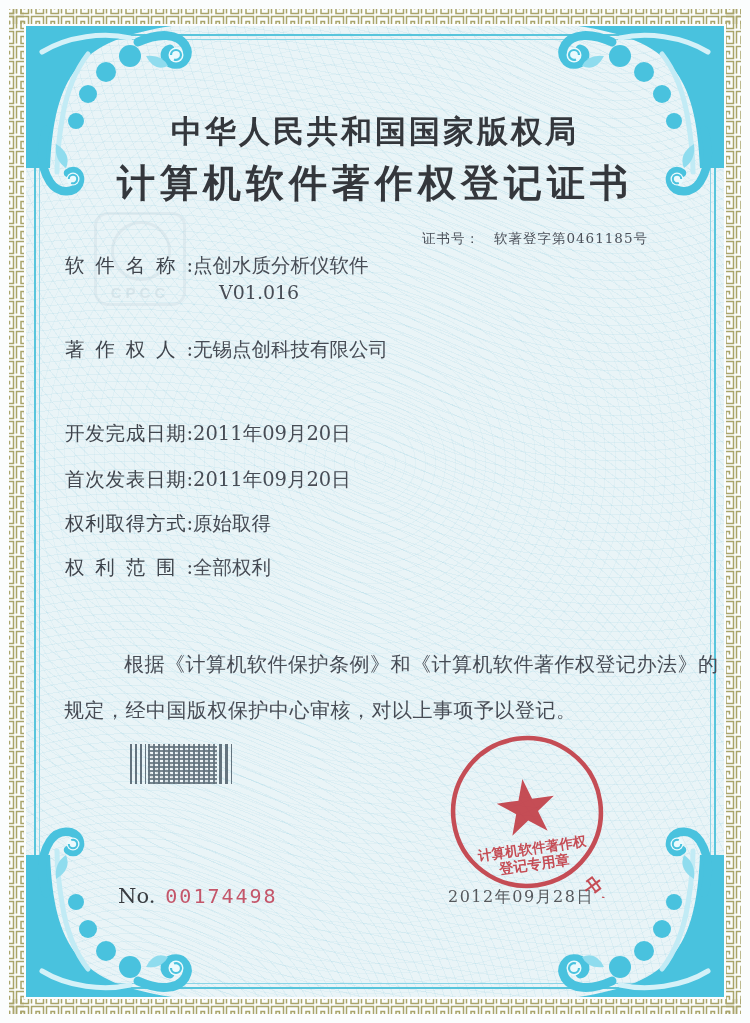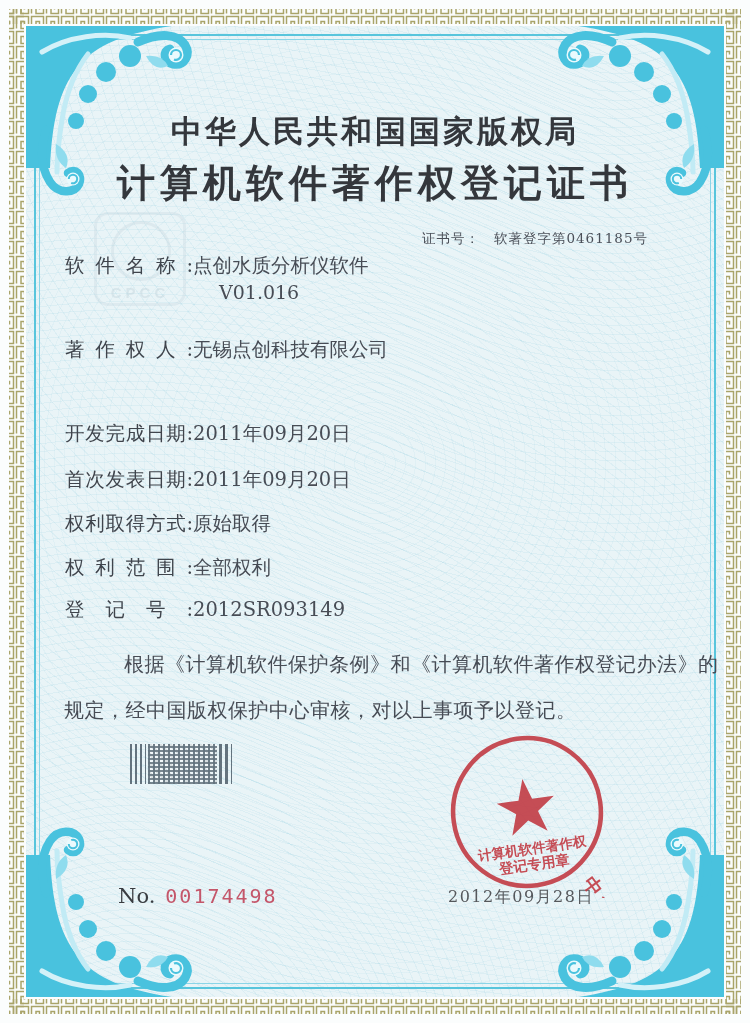--- a/index.html
+++ b/index.html
@@ -156,23 +156,20 @@
   </div>
 
   <div class="txt row" style="top:510px">
     <span class="lbl">权利取得方式:</span><span class="val">原始取得</span>
   </div>
 
   <div class="txt row" style="top:554px">
     <span class="lbl">权利范围:</span><span class="val">全部权利</span>
   </div>
 
-  <div class="txt row" style="top:596px">
-    <span class="lbl">登记号:</span><span class="val">2012SR093149</span>
-  </div>
 
   <div class="txt stmt stmt1">根据《计算机软件保护条例》和《计算机软件著作权登记办法》的</div>
   <div class="txt stmt stmt2">规定，经中国版权保护中心审核，对以上事项予以登记。</div>
 
   <div class="barcode">
     <div class="bc-start"></div>
     <div class="bc-data"></div>
     <div class="bc-end"></div>
   </div>
 

